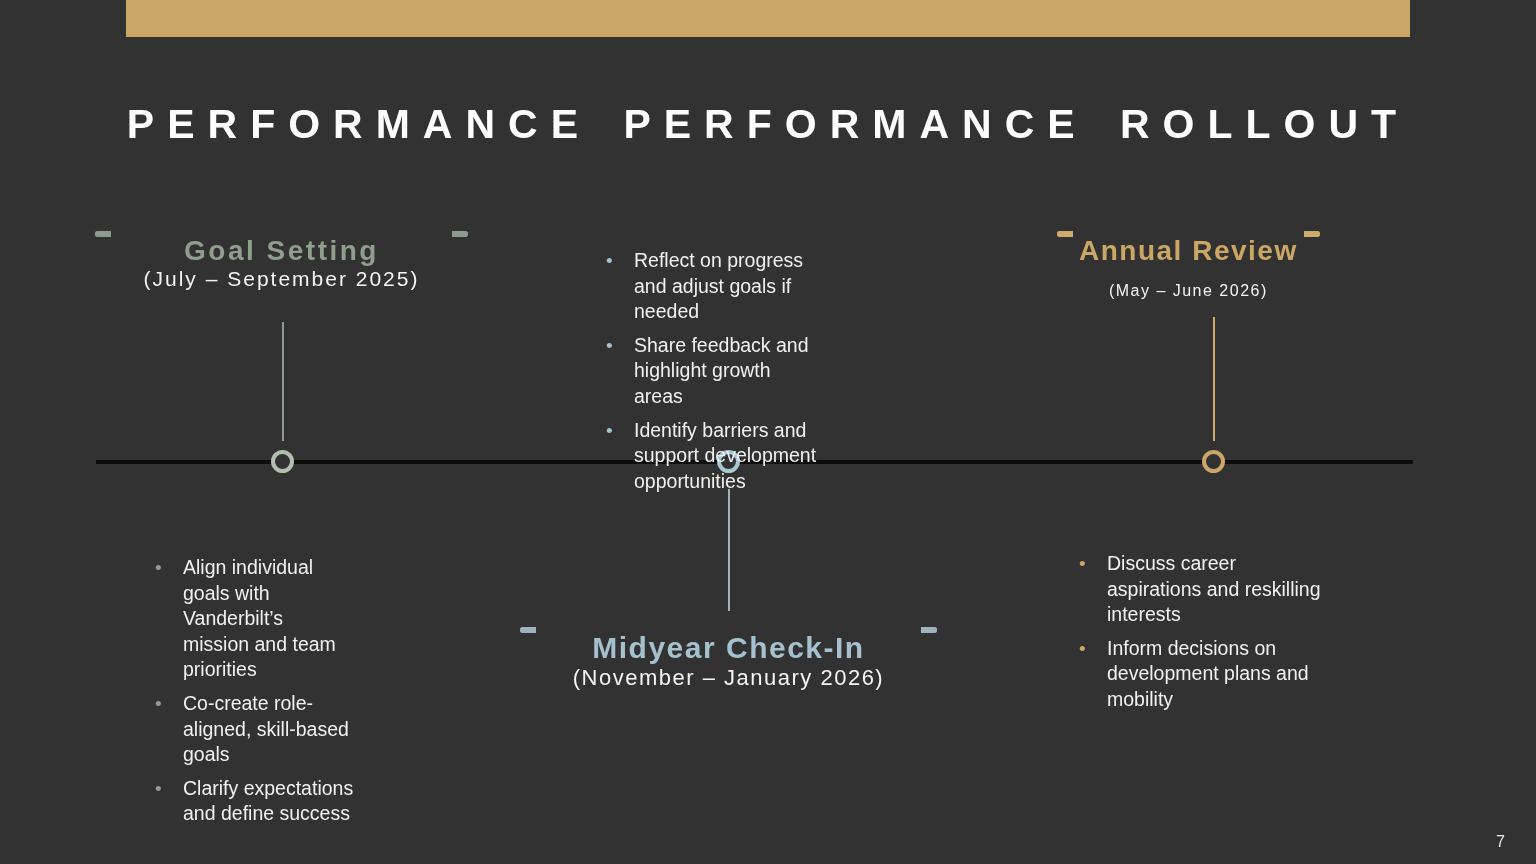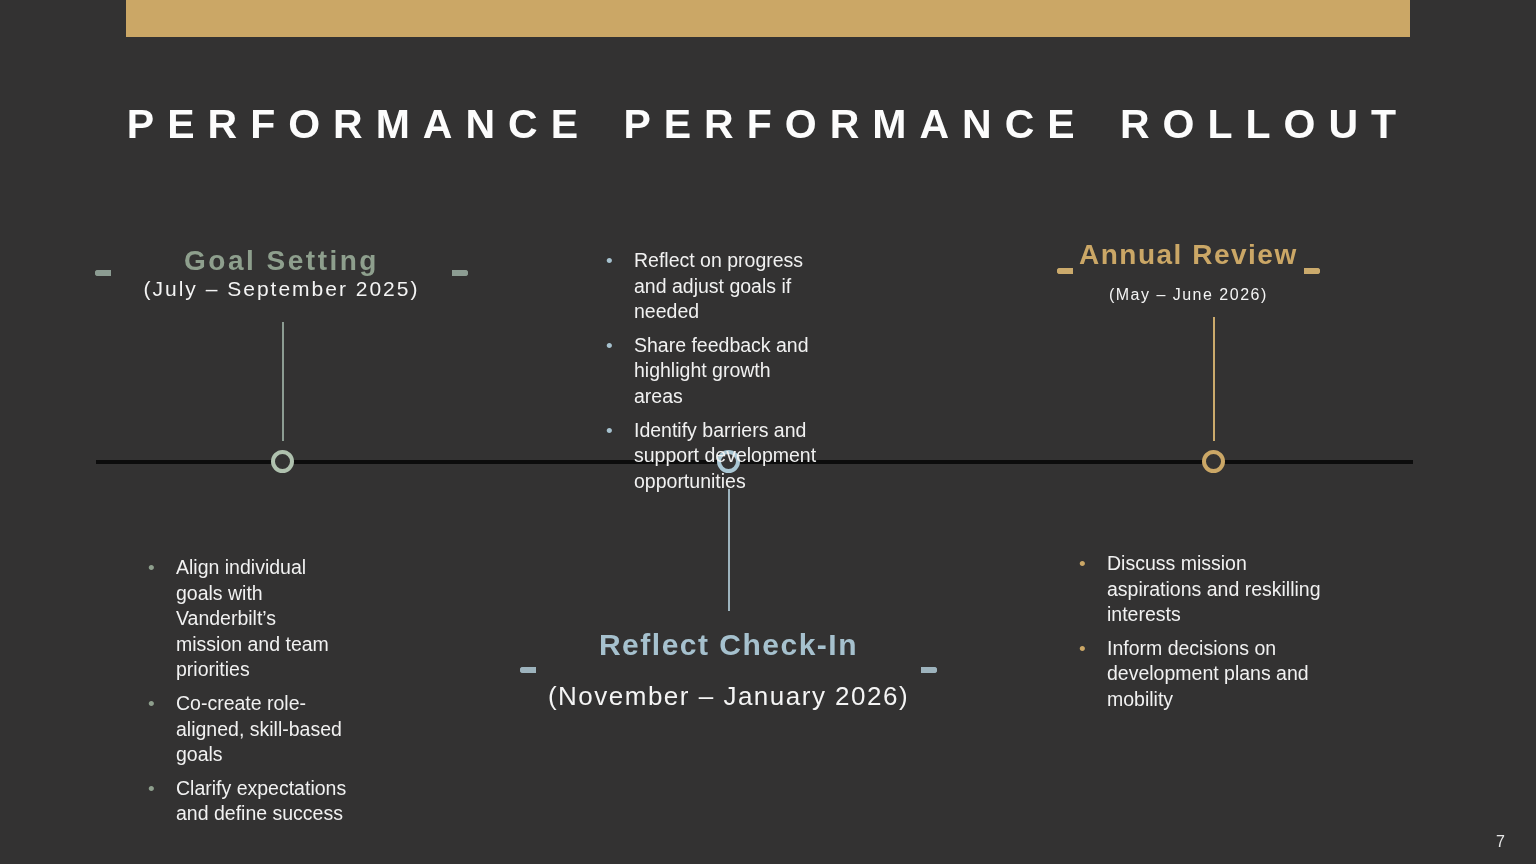--- a/index.html
+++ b/index.html
@@ -14,37 +14,37 @@
     --blue:#A6C1CE; --blue-dim:#9DB3BD;
     --white:#F4F4F4; --line:#0C0C0C;
   }
   .top-bar{position:absolute;left:126px;top:0;width:1284px;height:37px;background:var(--gold);}
   .slide-title{
     position:absolute;left:0;right:0;top:74px;text-align:center;
     color:#FCFCFC;font-size:41px;font-weight:bold;letter-spacing:13px;word-spacing:8px;
     white-space:nowrap;
   }
   
-  .phase-label{position:absolute;display:flex;align-items:center;}
+  .phase-label{position:absolute;display:flex;align-items:flex-start;}
   .bracket{width:13px;flex:none;border:3px solid;}
   .bracket.l{border-right:none;border-radius:16px 0 0 16px;}
   .bracket.r{border-left:none;border-radius:0 16px 16px 0;}
   .phase-content{flex:1;display:flex;flex-direction:column;justify-content:center;align-items:center;padding:4px 6px;}
   .phase-name{font-weight:bold;white-space:nowrap;}
   .phase-dates{font-weight:normal;color:var(--white);white-space:nowrap;}
 
   #phase-goal{left:95px;top:231px;width:373px;height:84px;}
   #phase-goal .bracket{color:var(--sage-dim);}
   #phase-goal .phase-name{color:var(--sage);font-size:28px;letter-spacing:2.5px;}
   #phase-goal .phase-dates{font-size:21px;letter-spacing:2px;}
 
   #phase-midyear{left:520px;top:627px;width:417px;height:85px;}
   #phase-midyear .bracket{color:var(--blue-dim);}
   #phase-midyear .phase-name{color:var(--blue);font-size:30px;letter-spacing:1.5px;}
-  #phase-midyear .phase-dates{font-size:26px;letter-spacing:1.5px;margin-top:19px;}
+  #phase-midyear .phase-dates{font-size:22px;letter-spacing:1.5px;}
 
   #phase-annual{left:1057px;top:231px;width:262px;height:80px;}
   #phase-annual .bracket{color:var(--gold-light);}
   #phase-annual .phase-name{color:var(--gold);font-size:28px;letter-spacing:1.5px;}
   #phase-annual .phase-dates{font-size:16px;letter-spacing:1.5px;margin-top:15px;}
 
   
   .timeline{position:absolute;left:96px;top:460px;width:1317px;height:4px;background:var(--line);}
   .node{position:absolute;width:15px;height:15px;border-radius:50%;border:4px solid;background:var(--bg);top:450px;}
   #node-goal{left:271px;border-color:var(--sage-light);}
@@ -52,21 +52,21 @@
   #node-annual{left:1202px;border-color:var(--gold);}
   .connector{position:absolute;width:2px;}
   #conn-goal{left:282px;top:322px;height:119px;background:var(--sage-dim);}
   #conn-midyear{left:728px;top:489px;height:122px;background:var(--blue-dim);}
   #conn-annual{left:1213px;top:317px;height:124px;background:var(--gold-light);}
 
   
   .bullets{position:absolute;margin:0;padding:0;list-style:none;color:#F1F1F1;font-size:19.5px;line-height:25.6px;}
   .bullets li{position:relative;padding-left:31px;margin:8px;}
   .bullets li::before{content:"\2022";position:absolute;left:3px;top:0;font-size:19px;}
-  #bullets-goal{left:137px;top:547px;width:218px;}
+  #bullets-goal{left:144px;top:547px;width:218px;}
   #bullets-goal li::before{color:var(--sage);}
   #bullets-midyear{left:595px;top:240px;width:232px;}
   #bullets-midyear li::before{color:var(--blue);}
   #bullets-annual{left:1068px;top:543px;width:262px;}
   #bullets-annual li::before{color:var(--gold);}
 
   .page-number{position:absolute;right:31px;bottom:13px;color:#E8E8E8;font-size:16px;}
 </style>
 </head>
 <body>
@@ -80,21 +80,21 @@
   <div class="phase-content">
     <div class="phase-name">Goal Setting</div>
     <div class="phase-dates">(July – September 2025)</div>
   </div>
   <span class="bracket r"></span>
 </div>
 
 <div class="phase-label" id="phase-midyear">
   <span class="bracket l"></span>
   <div class="phase-content">
-    <div class="phase-name">Reflect Check-In</div>
+    <div class="phase-name">Midyear Check-In</div>
     <div class="phase-dates">(November – January 2026)</div>
   </div>
   <span class="bracket r"></span>
 </div>
 
 <div class="phase-label" id="phase-annual">
   <span class="bracket l"></span>
   <div class="phase-content">
     <div class="phase-name">Annual Review</div>
     <div class="phase-dates">(May – June 2026)</div>
@@ -116,17 +116,17 @@
   <li>Clarify expectations and define success</li>
 </ul>
 
 <ul class="bullets" id="bullets-midyear">
   <li>Reflect on progress and adjust goals if needed</li>
   <li>Share feedback and highlight growth areas</li>
   <li>Identify barriers and support development opportunities</li>
 </ul>
 
 <ul class="bullets" id="bullets-annual">
-  <li>Discuss mission aspirations and reskilling interests</li>
+  <li>Discuss career aspirations and reskilling interests</li>
   <li>Inform decisions on development plans and mobility</li>
 </ul>
 
 <div class="page-number">7</div>
 
 </body></html>

